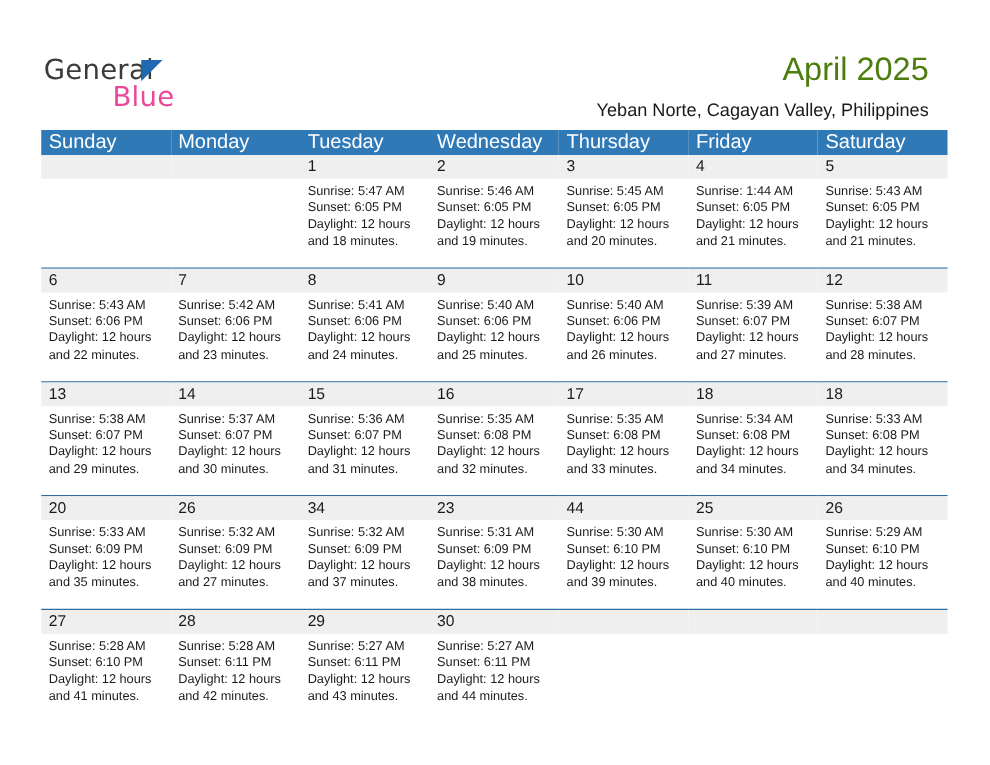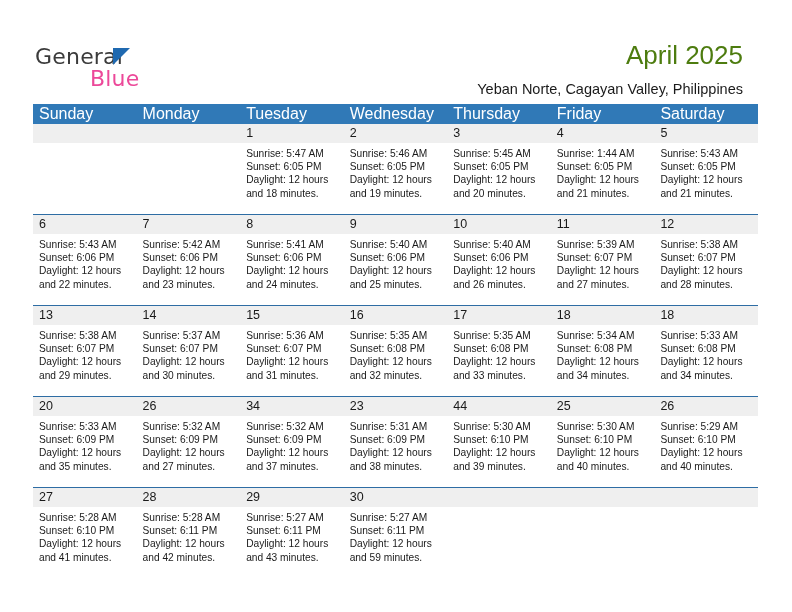--- a/index.html
+++ b/index.html
@@ -595,21 +595,21 @@
           </td>
           <td>
             <div class="cell-inner">
               <div class="daynum-band">
                 <div class="daynum">30</div>
               </div>
               <div class="details">
                 <div>Sunrise: 5:27 AM</div>
                 <div>Sunset: 6:11 PM</div>
                 <div>Daylight: 12 hours</div>
-                <div>and 59 minutes.</div>
+                <div>and 44 minutes.</div>
               </div>
             </div>
           </td>
           <td>
             <div class="cell-inner empty">
               <div class="daynum-band">
                 <div class="daynum"></div>
               </div>
               <div class="details"></div>
             </div>

